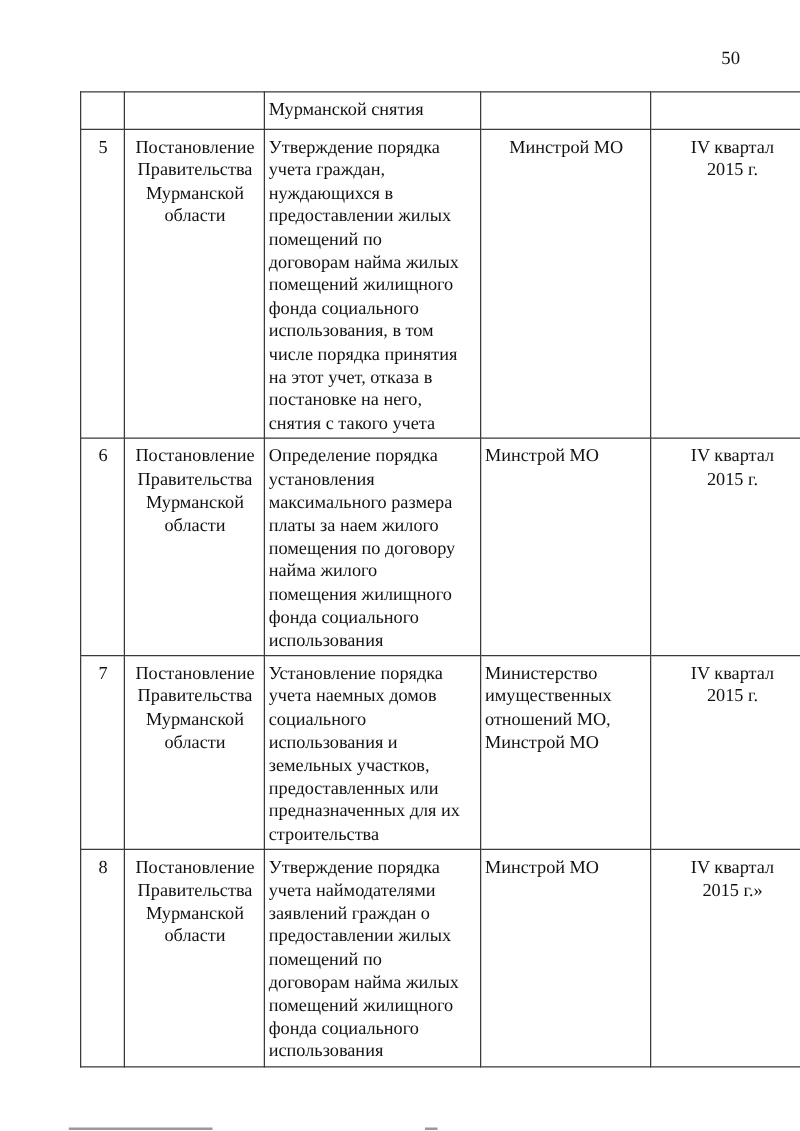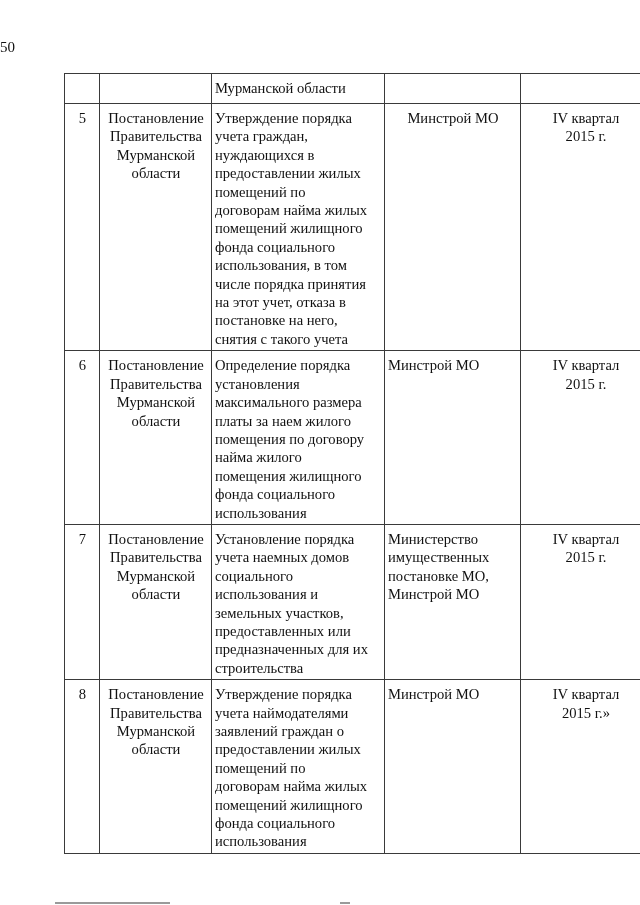--- a/index.html
+++ b/index.html
@@ -13,21 +13,21 @@
       position: relative;
       overflow: hidden;
       font-family: "Liberation Serif", "DejaVu Serif", serif;
       color: #111111;
     }
     .page-number {
       position: absolute;
       top: 38px;
       left: 0;
       width: 592px;
-      text-align: left;
+      text-align: right;
       font-size: 15px;
       line-height: 18px;
     }
     table.doc-table {
       position: absolute;
       top: 73px;
       left: 64px;
       border-collapse: collapse;
       table-layout: fixed;
       width: 556px;
@@ -63,21 +63,21 @@
 </head>
 <body>
 
 <div class="page-number">50</div>
 
 <table class="doc-table">
   <tbody>
     <tr class="r-cont cont">
       <td class="c-num"></td>
       <td class="c-type"></td>
-      <td class="c-desc">Мурманской области</td>
+      <td class="c-desc">Мурманской снятия</td>
       <td class="c-resp"></td>
       <td class="c-term"></td>
     </tr>
     <tr class="r5">
       <td class="c-num">5</td>
       <td class="c-type">Постановление
 Правительства
 Мурманской
 области</td>
       <td class="c-desc">Утверждение порядка
@@ -125,21 +125,21 @@
       <td class="c-desc">Установление порядка
 учета наемных домов
 социального
 использования и
 земельных участков,
 предоставленных или
 предназначенных для их
 строительства</td>
       <td class="c-resp">Министерство
 имущественных
-постановке МО,
+отношений МО,
 Минстрой МО</td>
       <td class="c-term">IV квартал
 2015 г.</td>
     </tr>
     <tr class="r8">
       <td class="c-num">8</td>
       <td class="c-type">Постановление
 Правительства
 Мурманской
 области</td>

